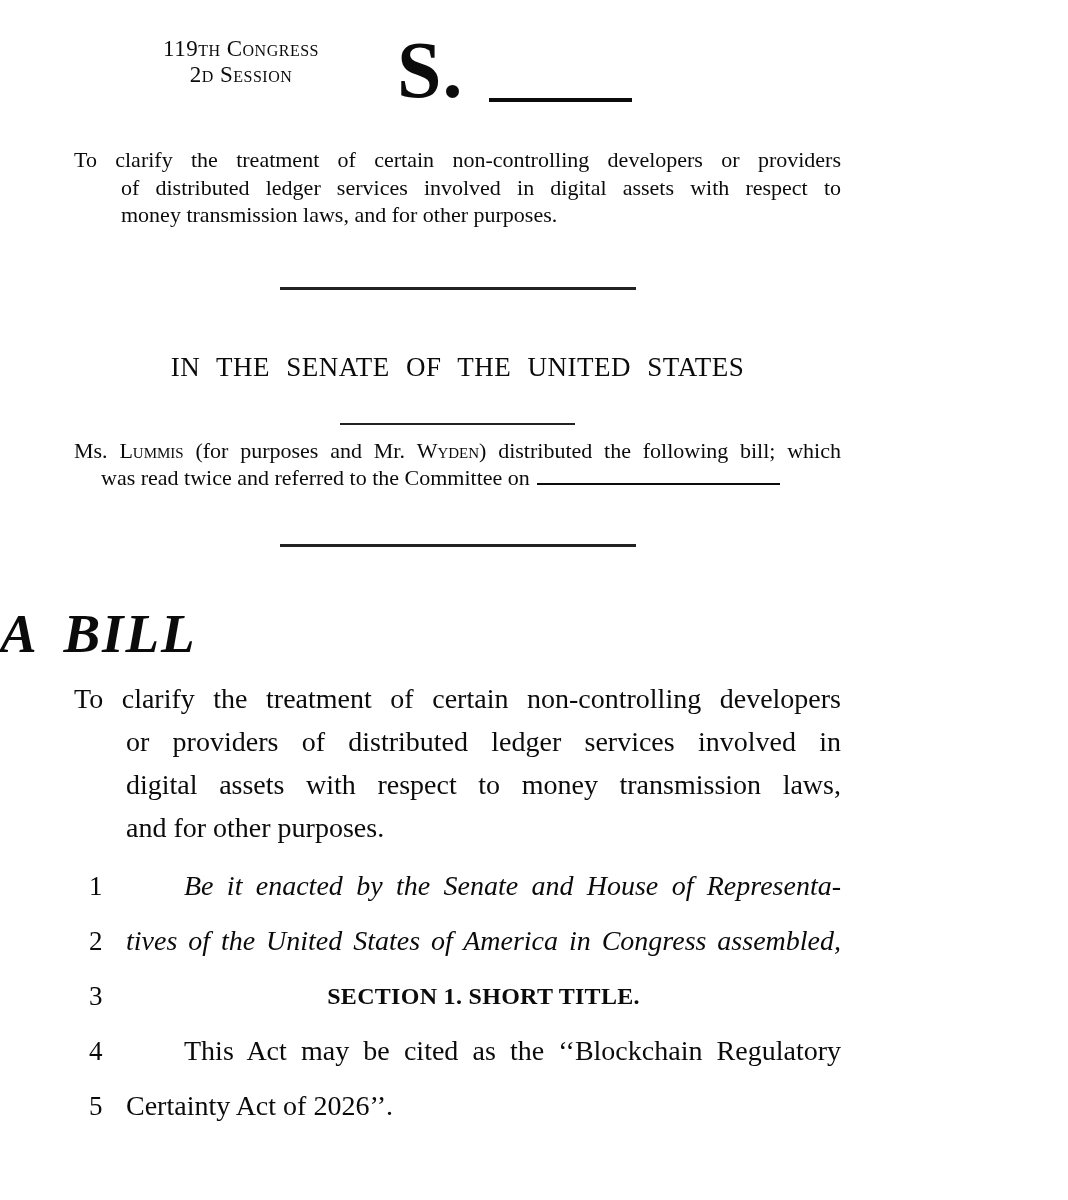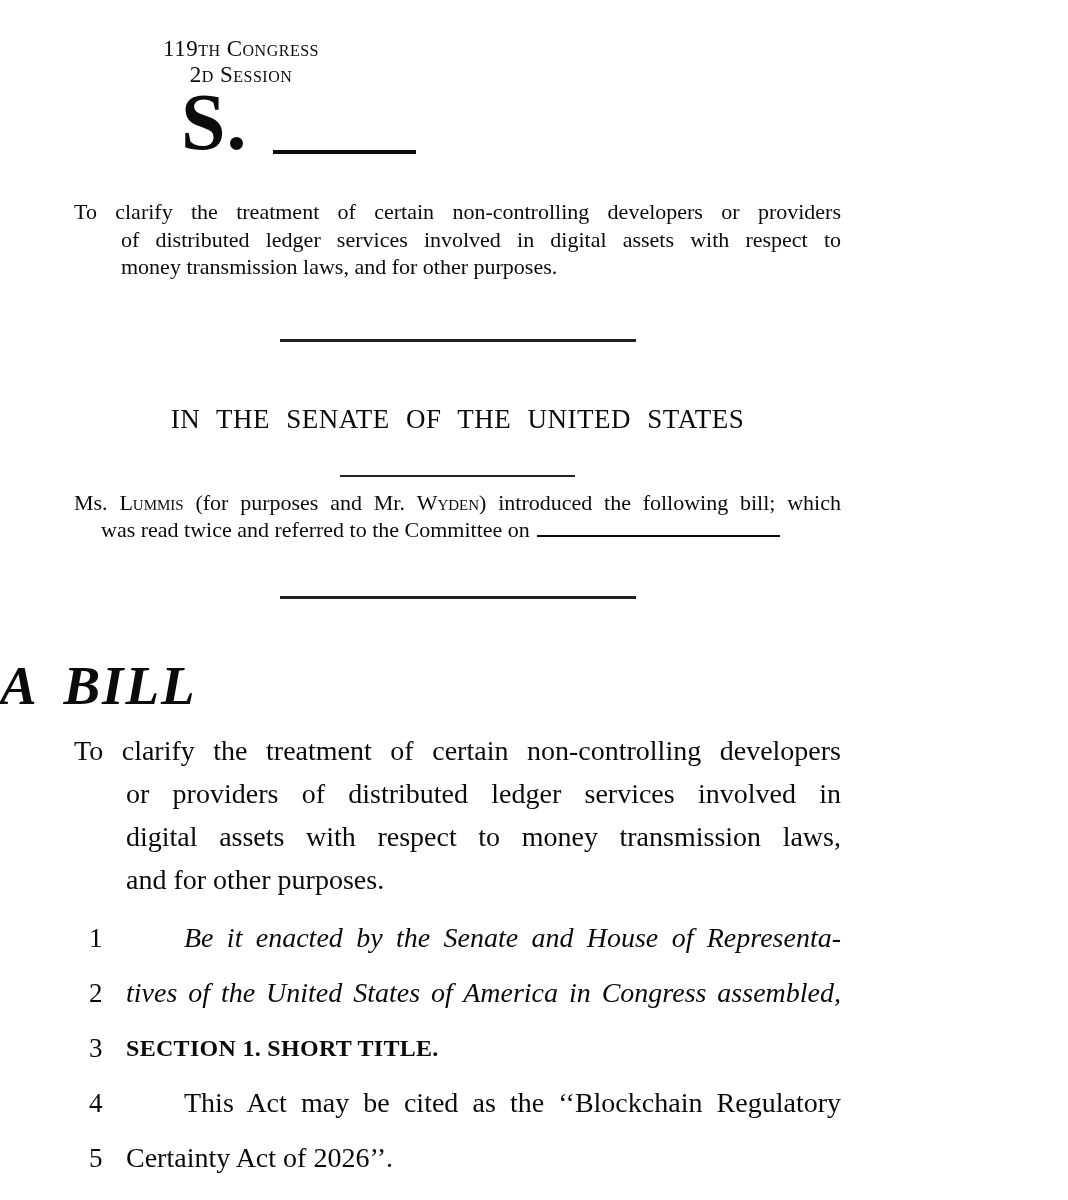--- a/index.html
+++ b/index.html
@@ -21,21 +21,20 @@
   .content {
     margin-left: 74px;
     width: 767px;
   }
 
   
   .header-row {
     display: flex;
     align-items: flex-start;
     margin-left: 133px;
-    flex-direction: column;
   }
   .congress-block {
     width: 216px;
     text-align: center;
     font-size: 23px;
     line-height: 26px;
     letter-spacing: 0.5px;
   }
   .sc { font-variant: small-caps; }
   .bill-number {
@@ -144,20 +143,21 @@
     font-size: 27px;
   }
   .line-text { flex: 1; }
   .italic { font-style: italic; }
   .indent-first { text-indent: 58px; }
   .section-head {
     font-weight: bold;
     font-size: 24px;
     letter-spacing: 0.3px;
     line-height: 30px;
+    text-align: center;
   }
 </style>
 </head>
 <body>
 
 <div class="page">
 
   <div class="header-row">
     <div class="congress-block">
       <div class="sc">119th Congress</div>
@@ -179,21 +179,21 @@
       <div class="rule rule-wide rule1"></div>
     </div>
 
   <div class="content senate-heading">IN THE SENATE OF THE UNITED STATES</div>
 
   <div class="content">
       <div class="rule rule-narrow rule2"></div>
     </div>
 
   <div class="content sponsor">
-    <div class="jline"><span>Ms. </span><span class="sc">Lummis</span><span> (for purposes and Mr. </span><span class="sc">Wyden</span><span>) introduced the following bill; which</span></div>
+    <div class="jline"><span>Ms. </span><span class="sc">Lummis</span><span> (for purposes and Mr. </span><span class="sc">Wyden</span><span>) distributed the following bill; which</span></div>
     <div class="sp-l1"><span>was read twice and referred to the Committee on</span><span class="committee-blank"></span></div>
   </div>
 
   <div class="content">
       <div class="rule rule-wide rule3"></div>
     </div>
 
   <h1 class="content bill-heading">A BILL</h1>
 
   <div class="content long-title">

